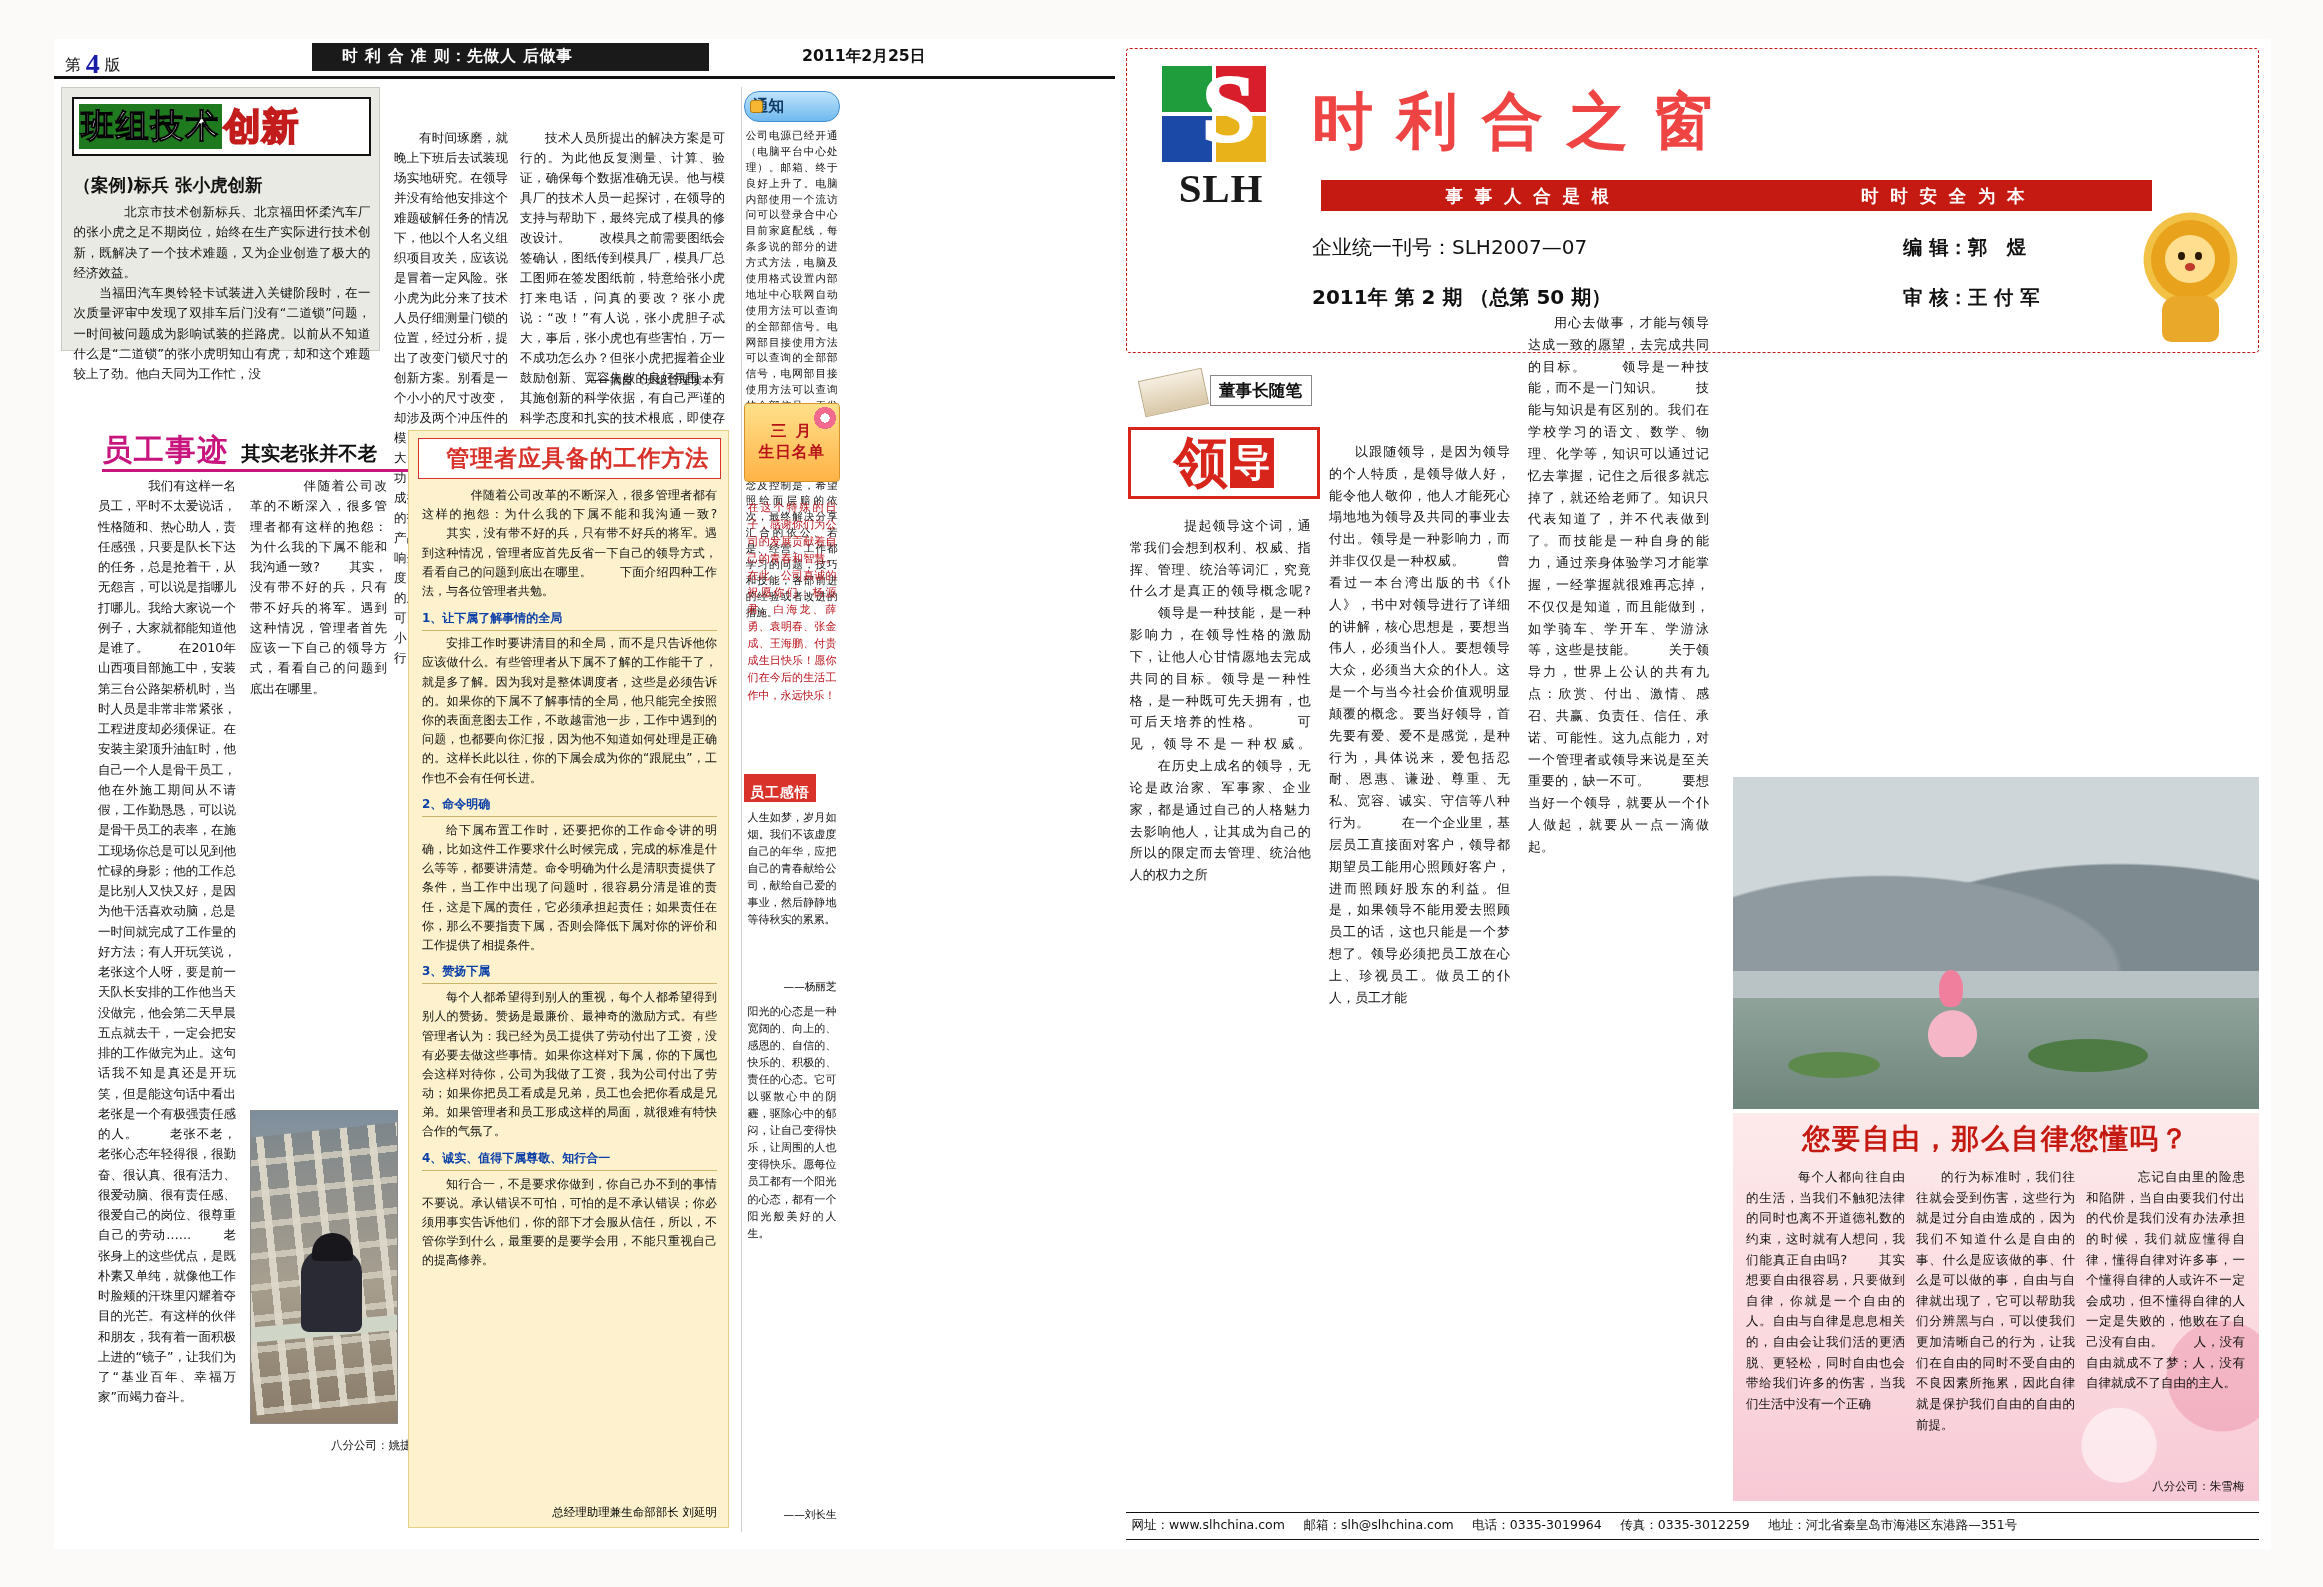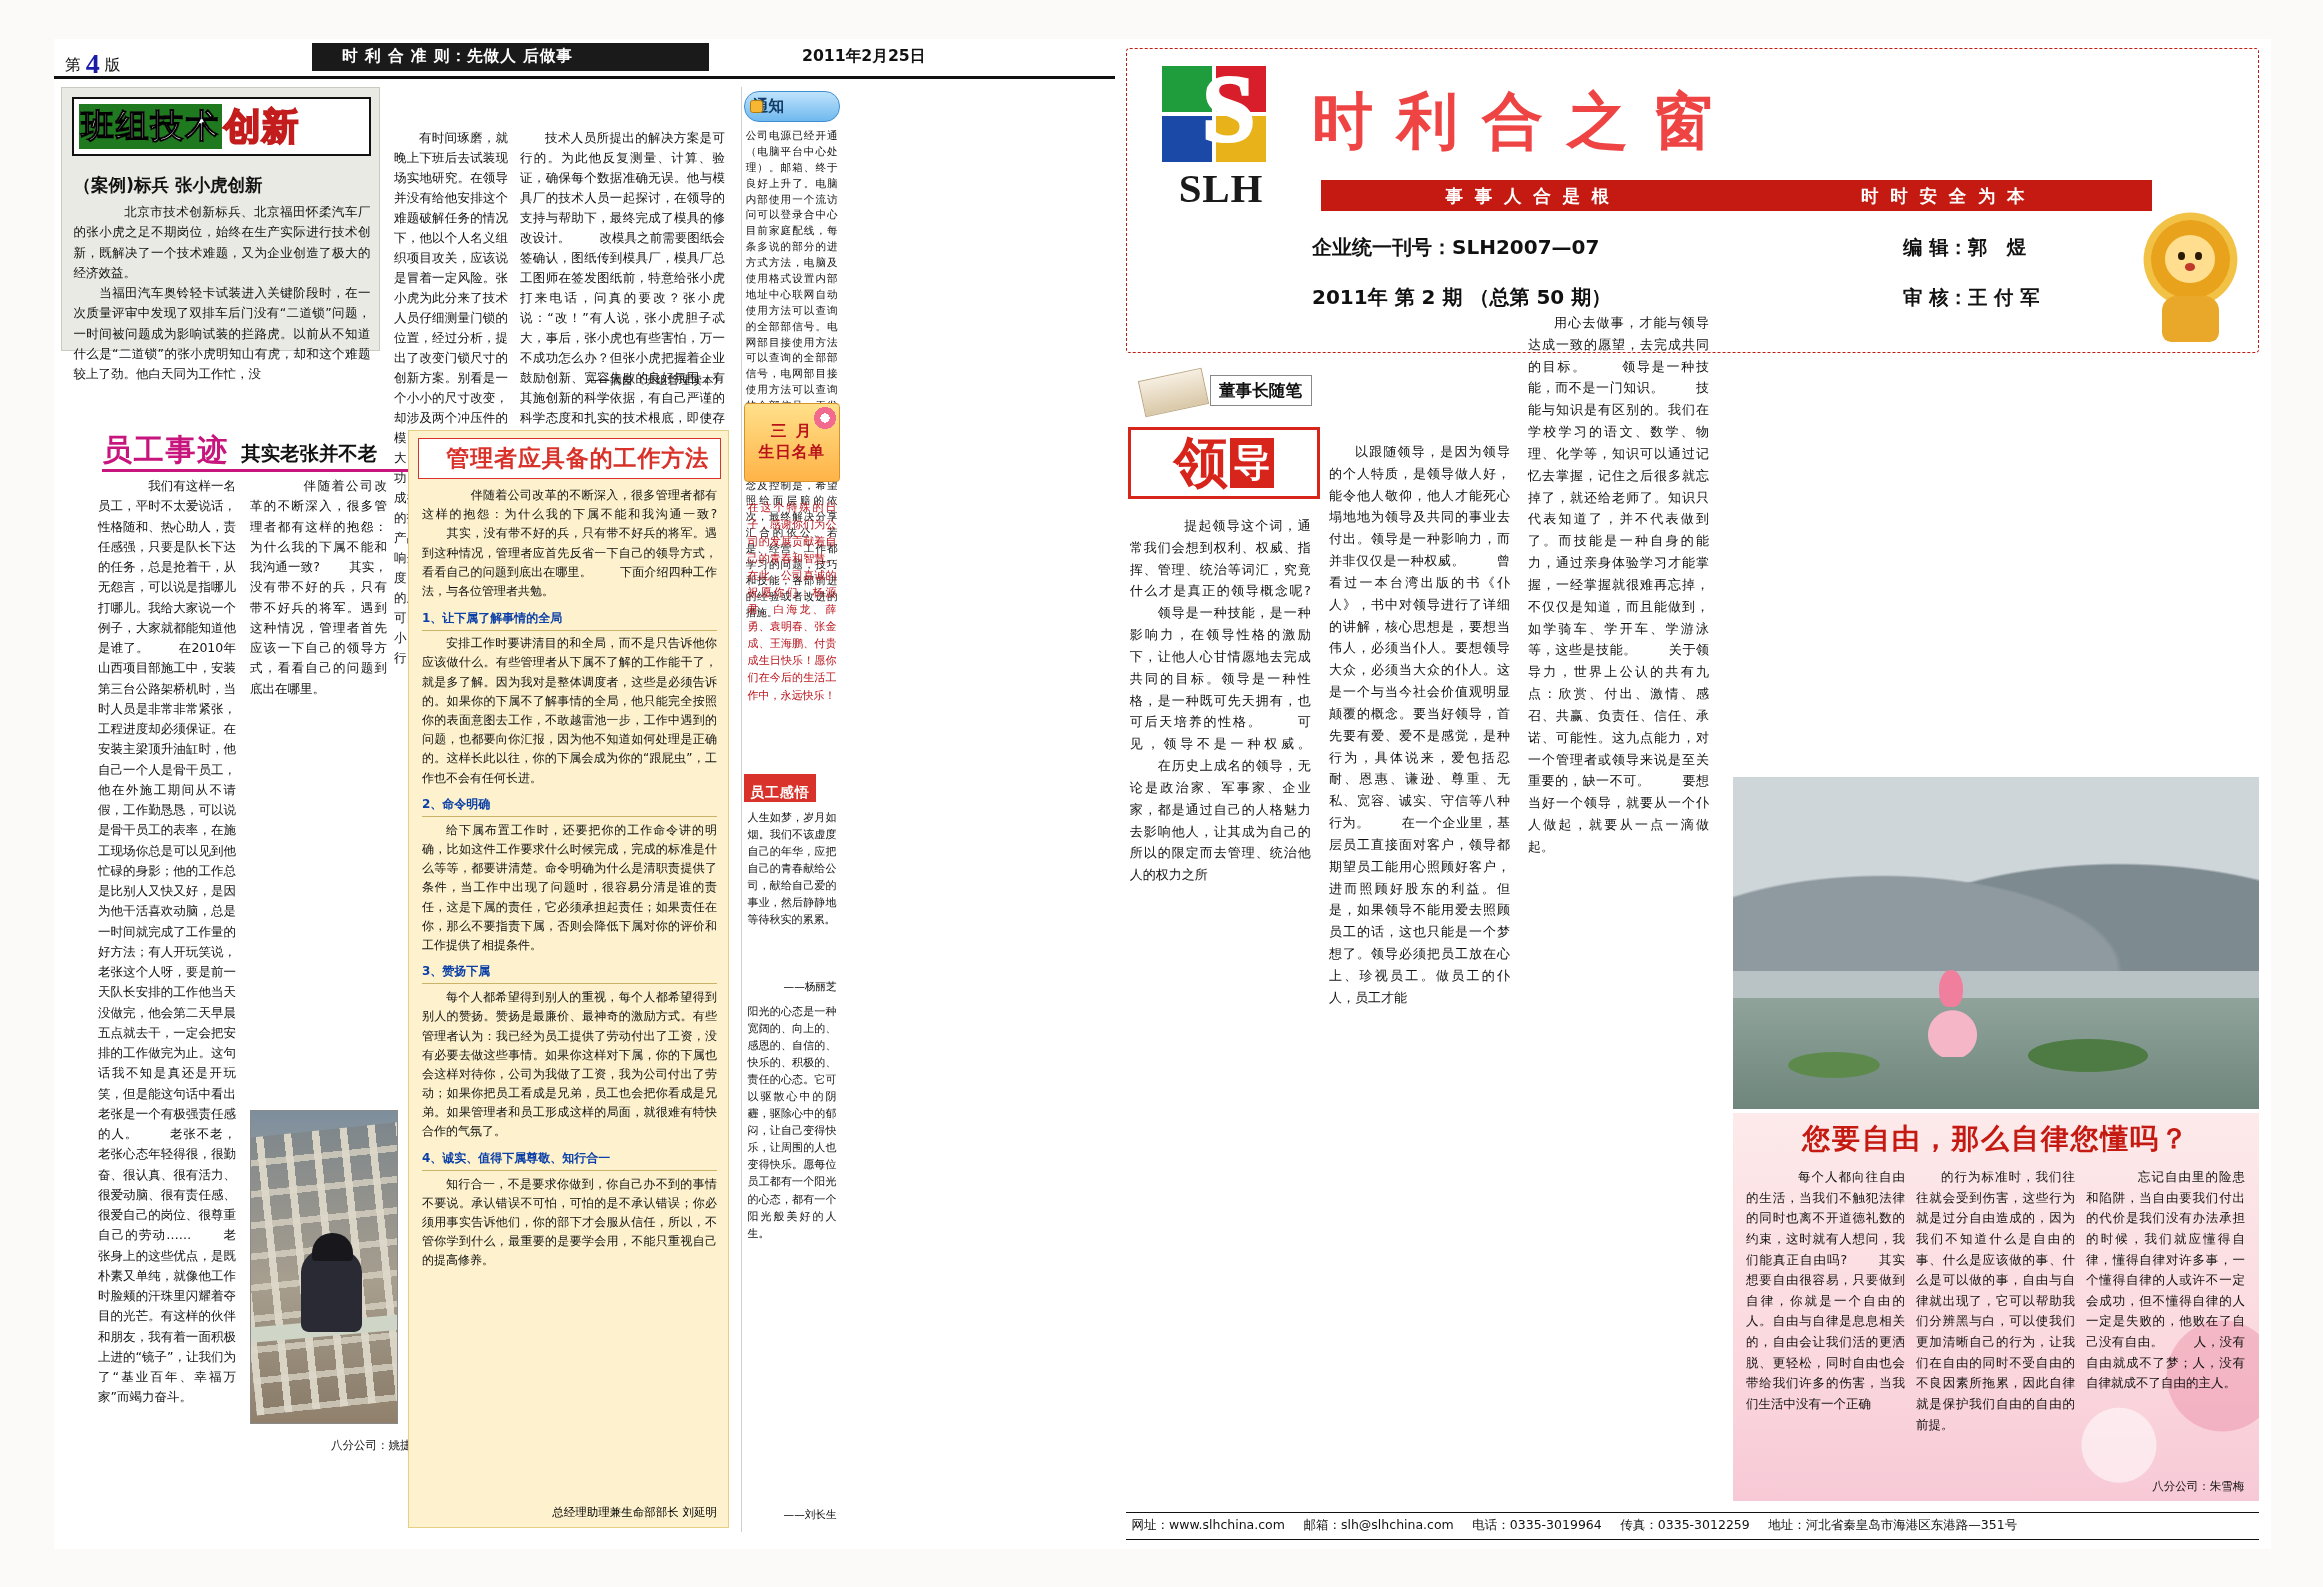--- a/index.html
+++ b/index.html
@@ -221,21 +221,21 @@
     position:absolute; left:185px; top:20px; width:849px; height:103px;
     font-size:61px; font-weight:bold; color:#ef4444; letter-spacing:24px;
     font-family:"DejaVu Sans", sans-serif; line-height:103px;
   }
   .r-slogan {
     position:absolute; left:194px; top:131px; width:831px; height:31px;
     background:#c41a12; color:#fff; display:flex; align-items:center;
     justify-content:space-around; font-size:17.5px; font-weight:bold; letter-spacing:2.8px;
   }
   .r-meta { position:absolute; left:185px; top:181px; width:923px; height:102px; }
-  .r-meta .c1 { position:absolute; left:0; top:3.7px; font-size:20px; font-weight:bold; color:#111; }
+  .r-meta .c1 { position:absolute; left:0; top:3.7px; font-size:20px; font-weight:normal; color:#111; }
   .r-meta .c2 { position:absolute; left:0; top:54px; font-size:20px; font-weight:bold; color:#111; }
   .r-meta .c3 { position:absolute; left:591px; top:3.7px; font-size:19.4px; font-weight:bold; color:#111; }
   .r-meta .c4 { position:absolute; left:591px; top:54px; font-size:19.4px; font-weight:bold; color:#111; }
   .lion {
     position:absolute; right:13px; top:162px; width:111px; height:138px;
   }
   .lion .mane {
     position:absolute; left:16.6px; top:9.2px; width:79px; height:79px;
     background:#e9a21c; border-radius:50%;
     box-shadow:0 0 0 7.4px #f2c246;

